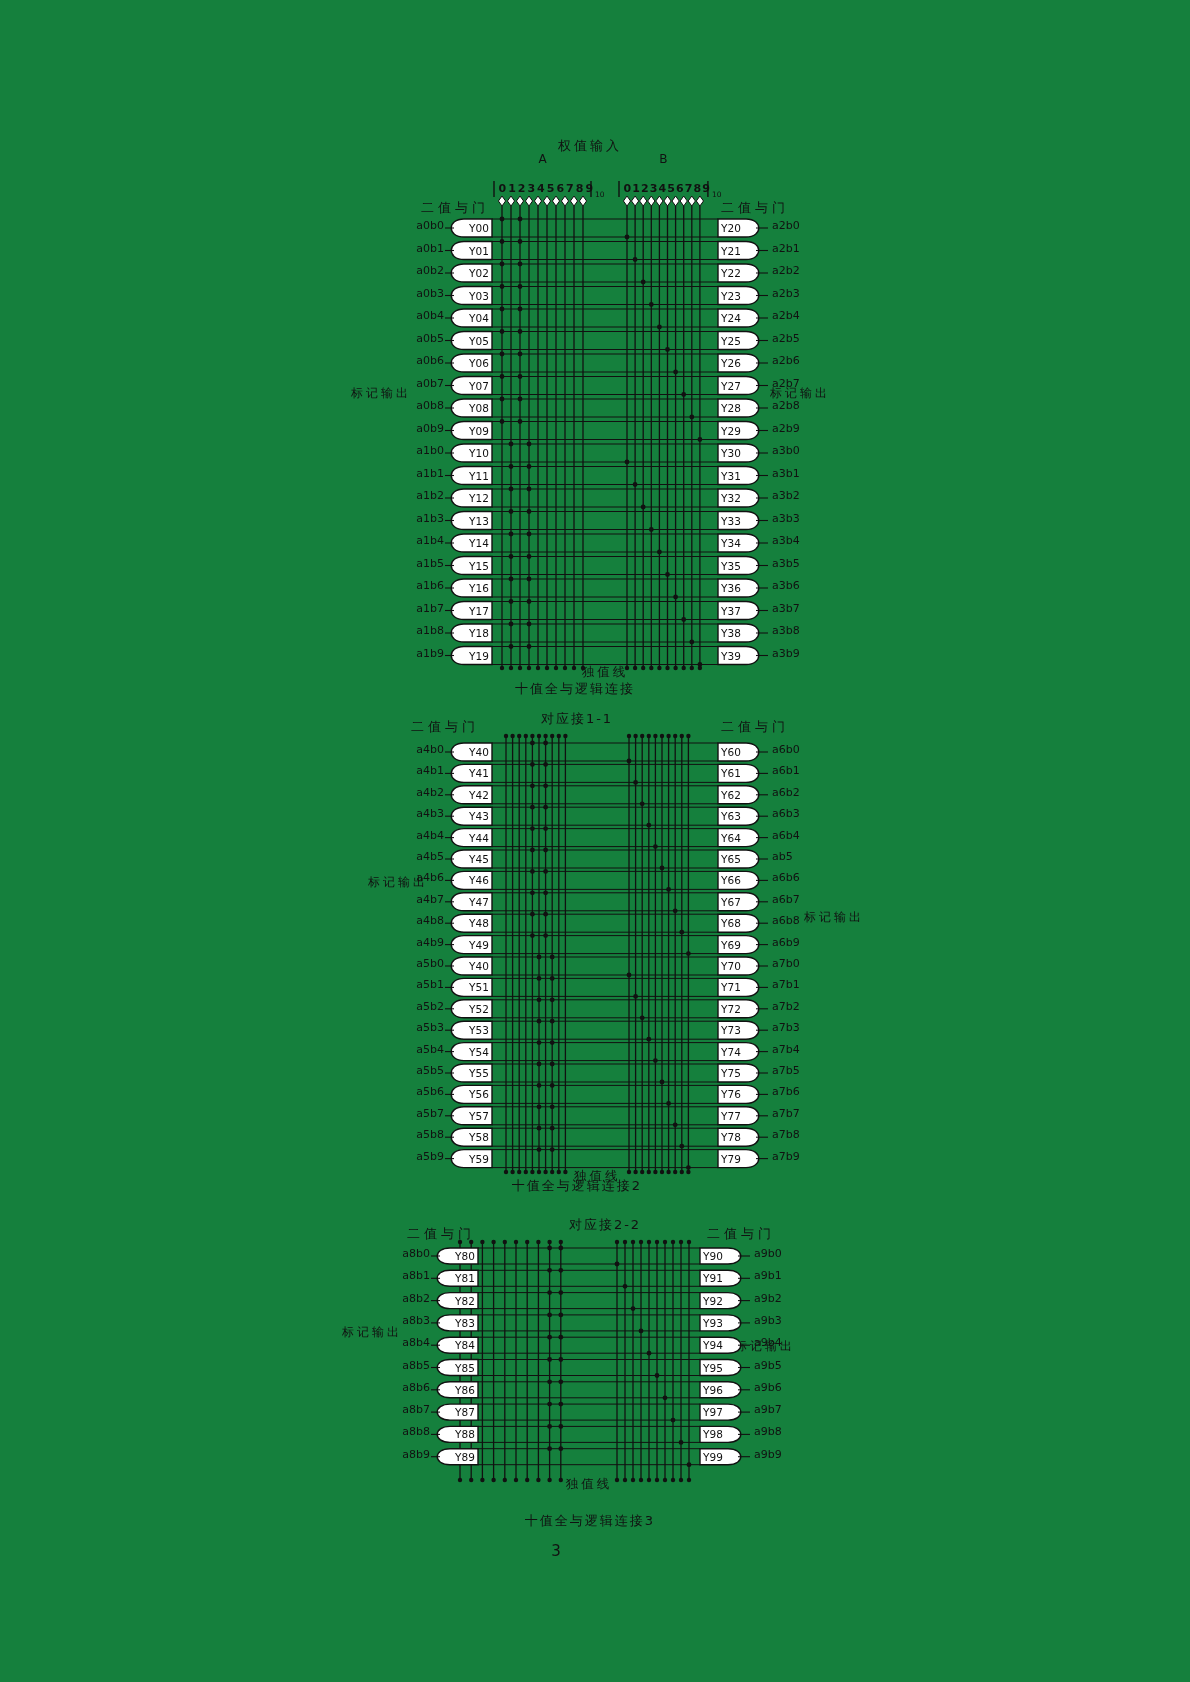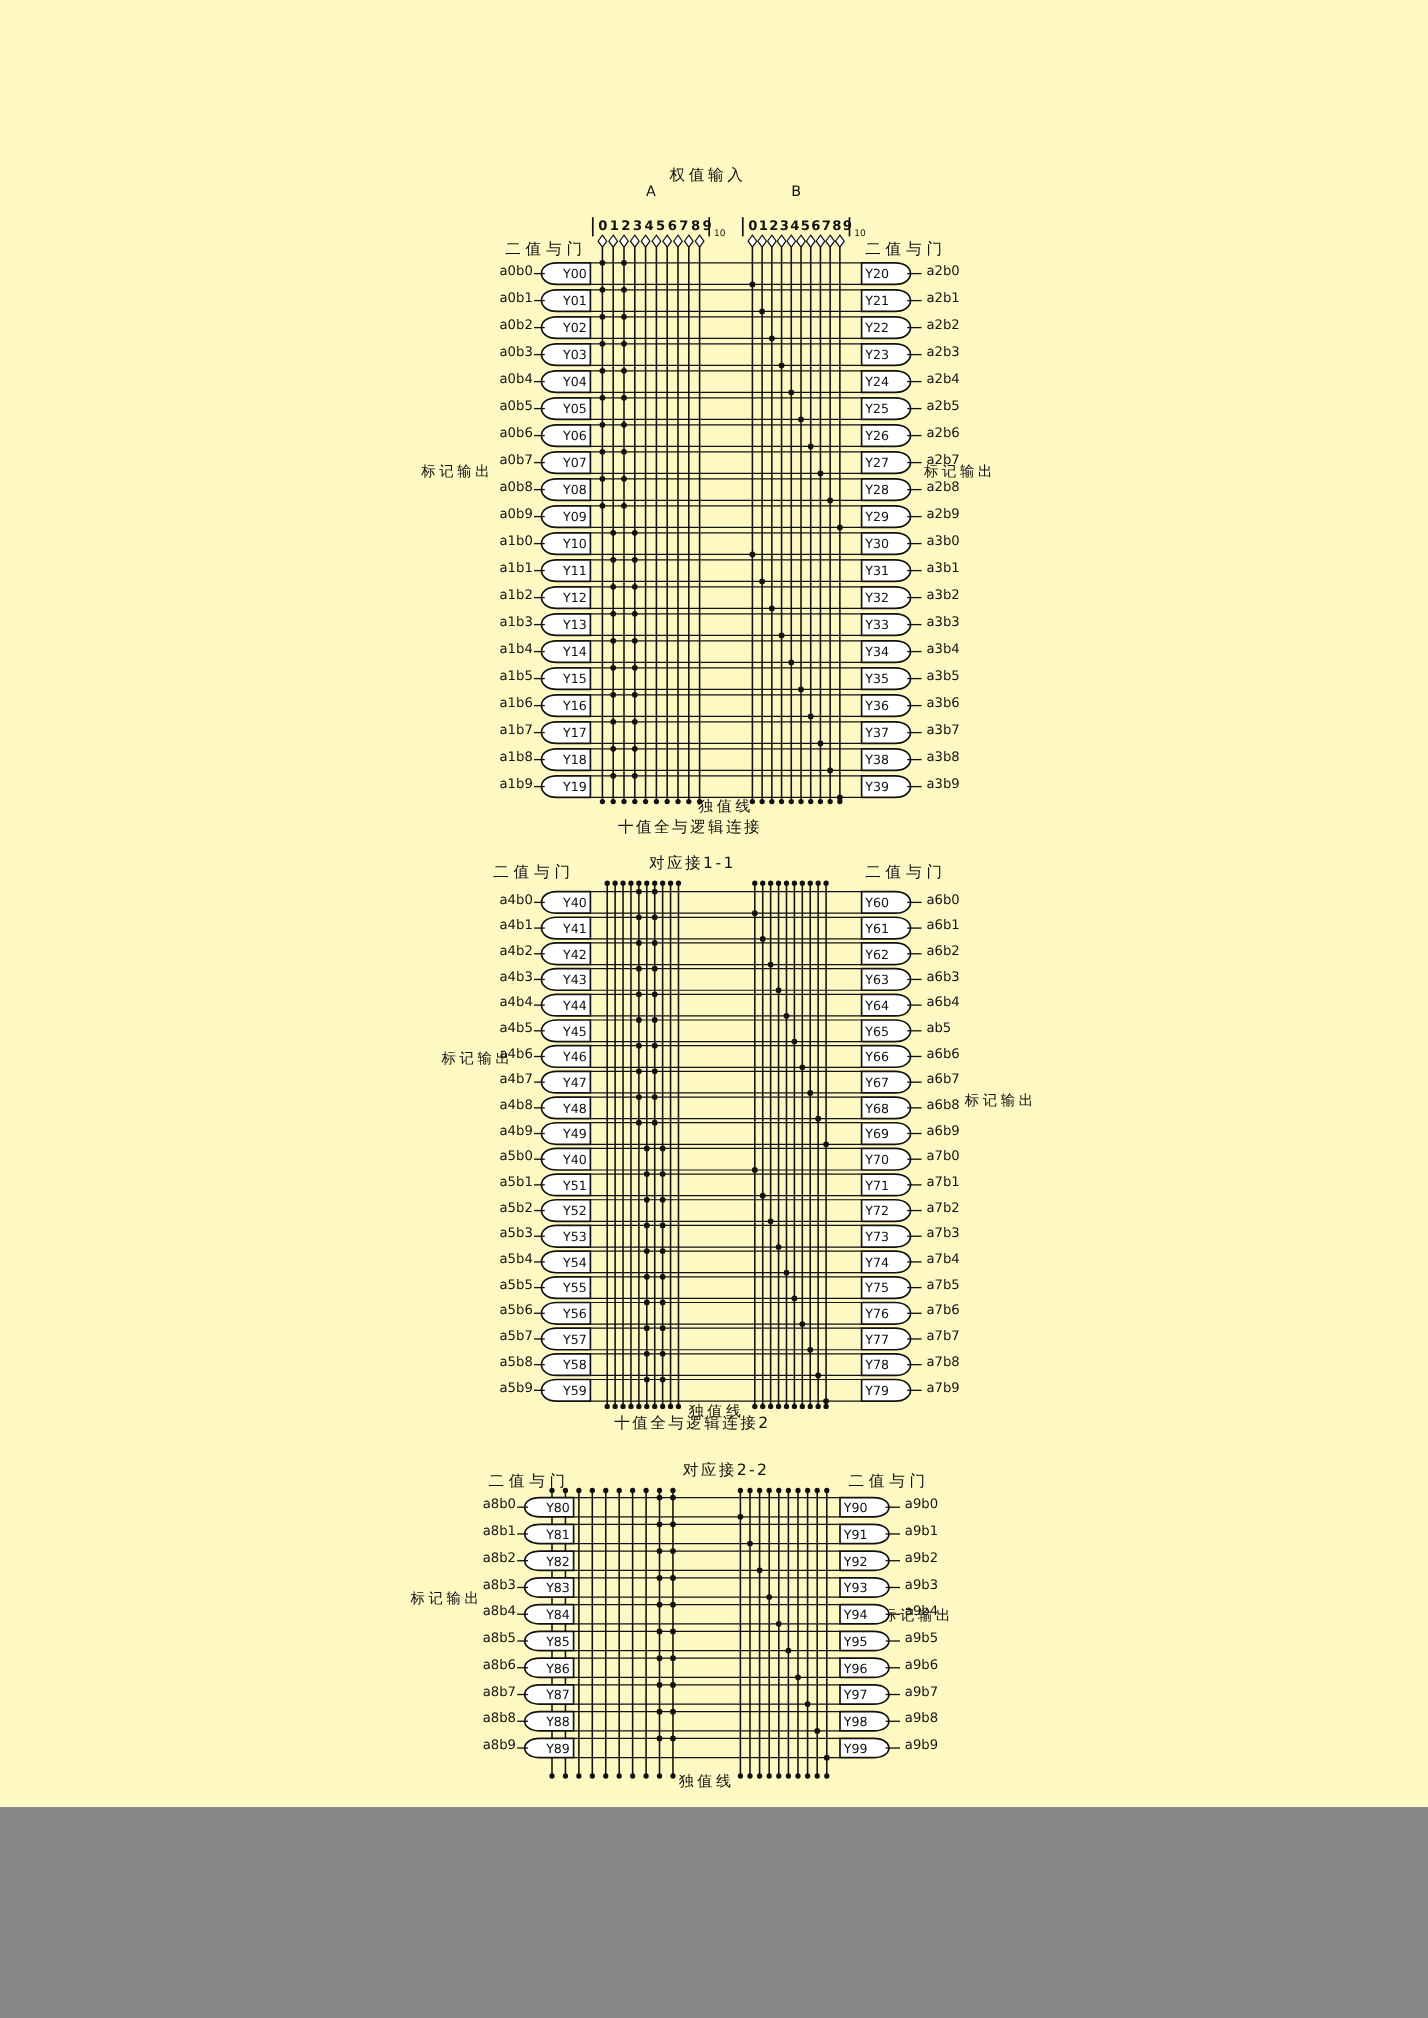--- a/index.html
+++ b/index.html
@@ -1,20 +1,20 @@
 <!DOCTYPE html>
 <html><head>
 <meta charset="utf-8">
 <style>
   html,body{margin:0;padding:0;background:#888;}
   .page{
     position:relative;
-    width:1190px;height:1506px;
+    width:1190px;height:1682px;
     margin:0 auto;
-    background:#fef9c3;
+    background:#15803d;
     font-family:"DejaVu Sans","Liberation Sans",sans-serif;
   }
   svg{position:absolute;inset:0;}
   svg text{fill:#111;}
 </style>
 </head>
 <body>
 
 <div class="page">
   <svg id="fig" width="1190" height="1682" viewBox="0 0 1190 1682">

